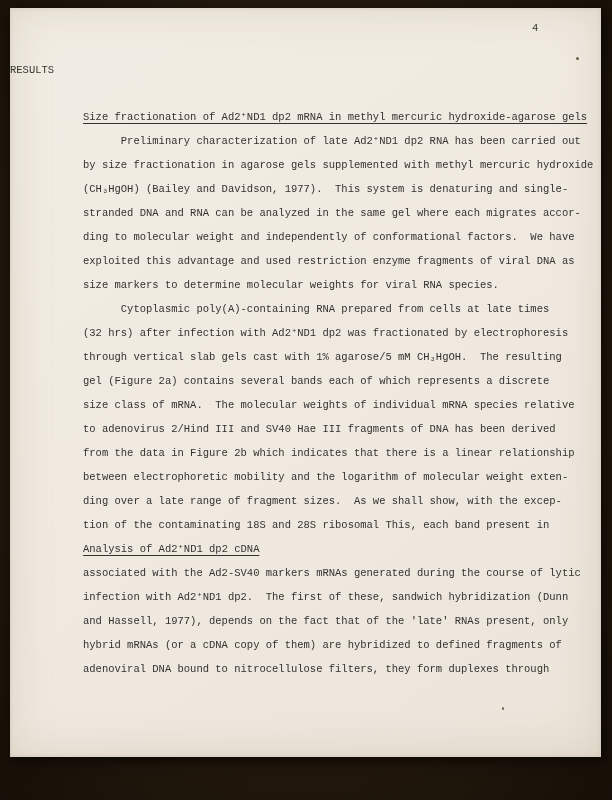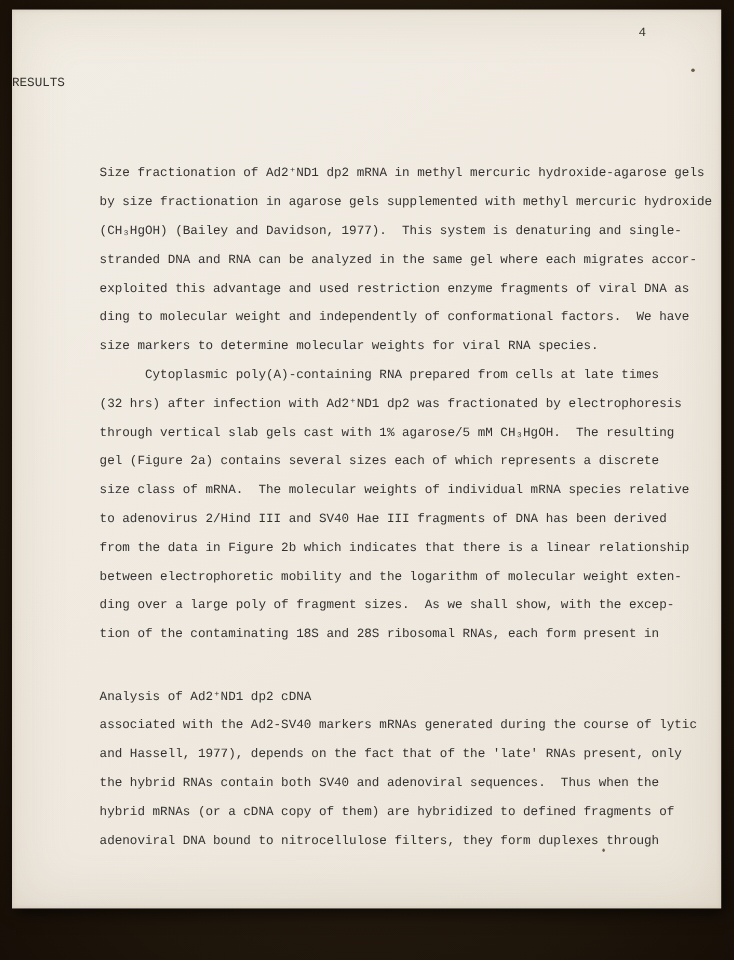--- a/index.html
+++ b/index.html
@@ -53,23 +53,23 @@
     width: 512px;
     font-size: 10.5px;
     color: #343230;
   }
   .line {
     height: 24px;
     line-height: 24px;
     white-space: pre;
   }
   .heading {
+    text-decoration: underline;
     text-decoration-thickness: 1px;
     text-underline-offset: 3px;
-    margin-top: 28px;
   }
   .speck {
     position: absolute;
     border-radius: 50%;
     background: #6d5c45;
   }
   .speck-1 { left: 566px; top: 49px;  width: 3px; height: 3px; }
   .speck-2 { left: 492px; top: 699px; width: 2px; height: 3px; }
 </style>
 </head>
@@ -80,47 +80,48 @@
 
     <div class="pagenum">4</div>
 
     <div class="results-title">RESULTS</div>
 
     <div class="body-text">
 
       <div class="line heading">Size fractionation of Ad2⁺ND1 dp2 mRNA in methyl mercuric hydroxide-agarose gels</div>
 
       <div>
+          <div class="line">      Preliminary characterization of late Ad2⁺ND1 dp2 RNA has been carried out</div>
           <div class="line">by size fractionation in agarose gels supplemented with methyl mercuric hydroxide</div>
           <div class="line">(CH₃HgOH) (Bailey and Davidson, 1977).  This system is denaturing and single-</div>
           <div class="line">stranded DNA and RNA can be analyzed in the same gel where each migrates accor-</div>
+          <div class="line">ding to molecular weight and independently of conformational factors.  We have</div>
           <div class="line">exploited this advantage and used restriction enzyme fragments of viral DNA as</div>
-          <div class="line">ding to molecular weight and independently of conformational factors.  We have</div>
           <div class="line">size markers to determine molecular weights for viral RNA species.</div>
         </div>
 
       <div>
           <div class="line">      Cytoplasmic poly(A)-containing RNA prepared from cells at late times</div>
           <div class="line">(32 hrs) after infection with Ad2⁺ND1 dp2 was fractionated by electrophoresis</div>
           <div class="line">through vertical slab gels cast with 1% agarose/5 mM CH₃HgOH.  The resulting</div>
-          <div class="line">gel (Figure 2a) contains several sizes each of which represents a discrete</div>
+          <div class="line">gel (Figure 2a) contains several bands each of which represents a discrete</div>
           <div class="line">size class of mRNA.  The molecular weights of individual mRNA species relative</div>
           <div class="line">to adenovirus 2/Hind III and SV40 Hae III fragments of DNA has been derived</div>
           <div class="line">from the data in Figure 2b which indicates that there is a linear relationship</div>
           <div class="line">between electrophoretic mobility and the logarithm of molecular weight exten-</div>
-          <div class="line">ding over a large poly of fragment sizes.  As we shall show, with the excep-</div>
-          <div class="line">tion of the contaminating 18S and 28S ribosomal RNAs, each form present in</div>
+          <div class="line">ding over a late range of fragment sizes.  As we shall show, with the excep-</div>
+          <div class="line">tion of the contaminating 18S and 28S ribosomal This, each band present in</div>
         </div>
 
       <div class="line heading">Analysis of Ad2⁺ND1 dp2 cDNA</div>
 
       <div>
           <div class="line">associated with the Ad2-SV40 markers mRNAs generated during the course of lytic</div>
+          <div class="line">infection with Ad2⁺ND1 dp2.  The first of these, sandwich hybridization (Dunn</div>
           <div class="line">and Hassell, 1977), depends on the fact that of the 'late' RNAs present, only</div>
-          <div class="line">the hybrid RNAs contain both SV40 and adenoviral sequences.  Thus when the</div>
           <div class="line">hybrid mRNAs (or a cDNA copy of them) are hybridized to defined fragments of</div>
           <div class="line">adenoviral DNA bound to nitrocellulose filters, they form duplexes through</div>
         </div>
 
     </div>
 
     <div class="speck speck-1"></div>
     <div class="speck speck-2"></div>
 
   </div>

